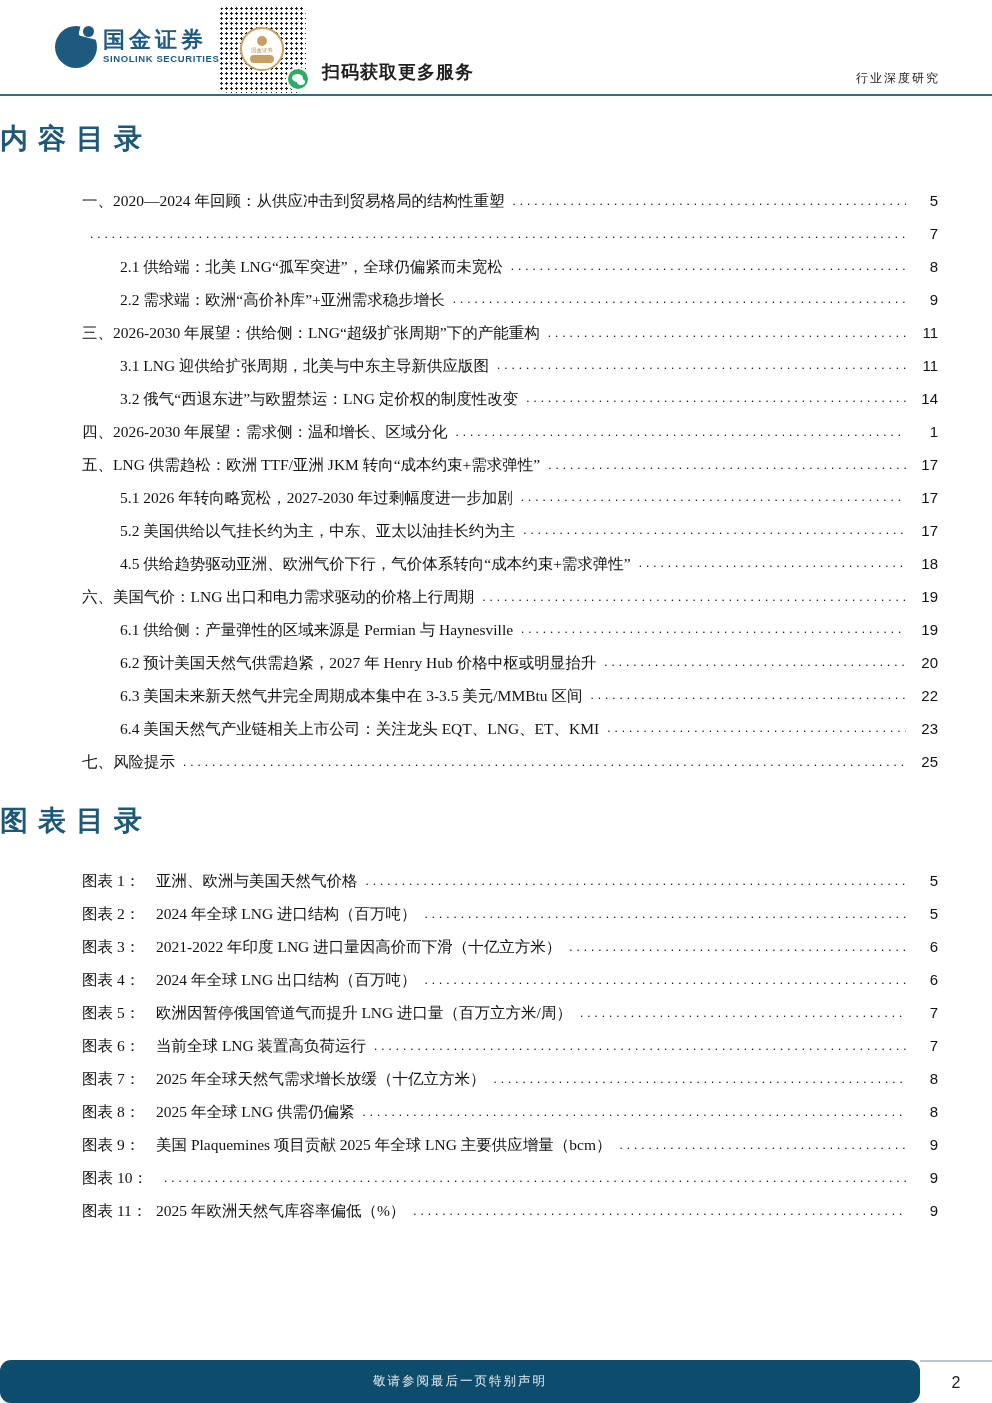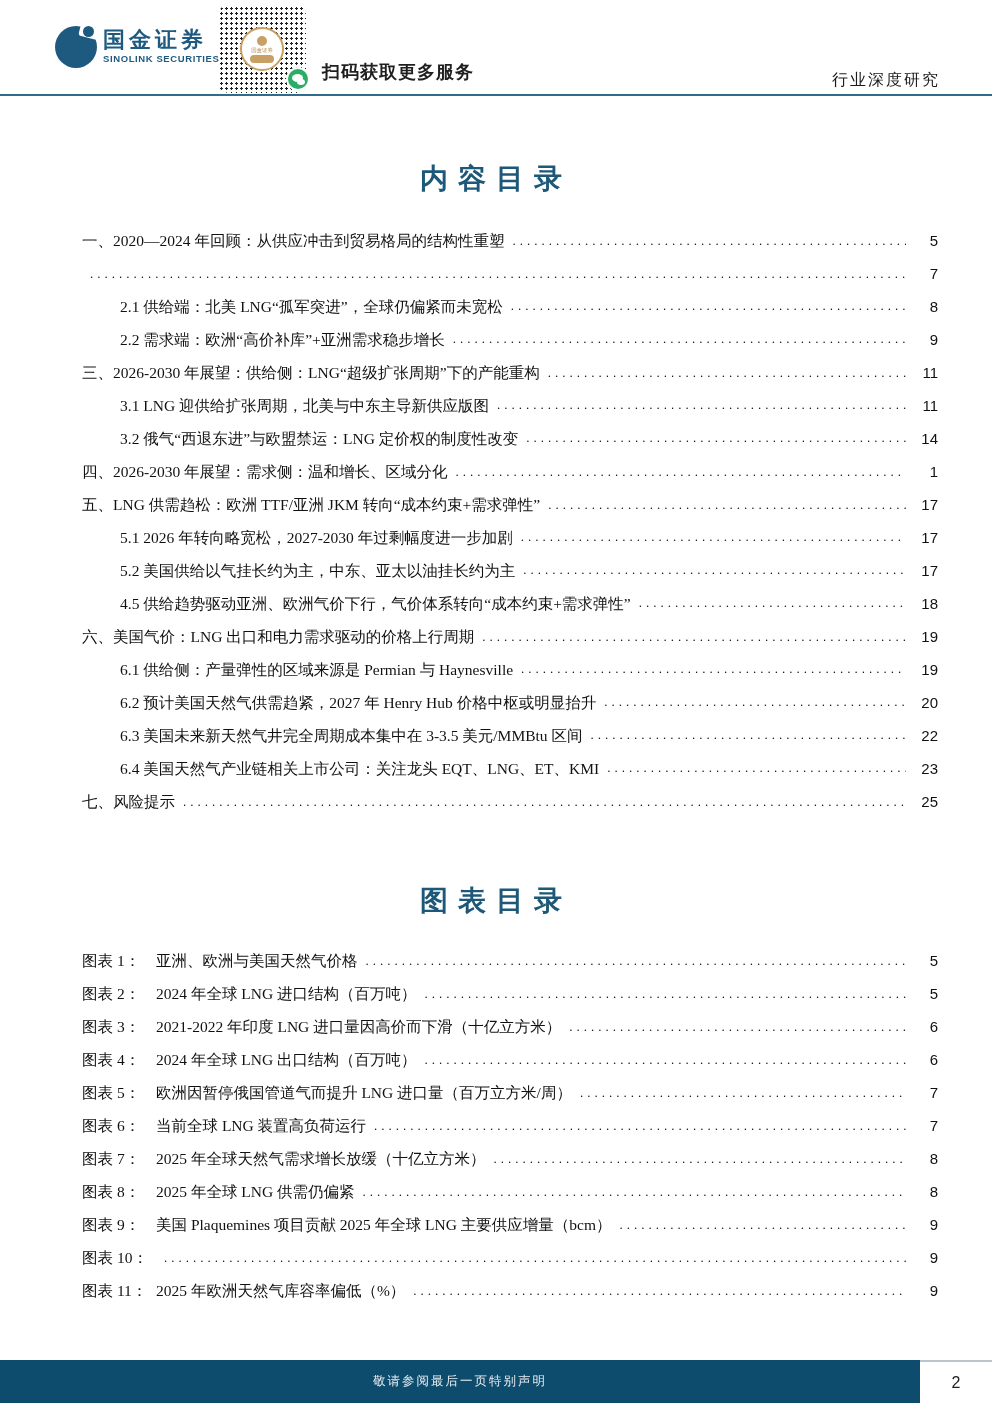--- a/index.html
+++ b/index.html
@@ -66,31 +66,31 @@
     width:8px; height:6px; border-radius:50%; background:#fff;
   }
   .scan-text {
     position:absolute; left:322px; top:60px;
     font-family:"Liberation Sans","DejaVu Sans",sans-serif;
     font-size:18px; font-weight:bold; color:#1f1f1f; letter-spacing:1px;
     white-space:nowrap;
   }
   .doc-type {
     position:absolute; right:52px; top:70px;
-    font-size:16px; color:#1a1a1a; letter-spacing:2px; white-space:nowrap;
+    font-size:12px; color:#1a1a1a; letter-spacing:2px; white-space:nowrap;
   }
   .head-rule {
     position:absolute; left:0; top:94px; width:992px; height:2px;
     background:#2e6d8c;
   }
 
   
   .content { position:absolute; left:0; top:96px; width:992px; }
   .section-title {
-    margin-top:64px; text-align:center;
+    margin-top:24px; 
     font-size:28px; font-weight:bold; color:#1e5878; letter-spacing:10px;
     line-height:38px;
   }
   .list { margin:26px 54px 0 82px; }
   .list2 { margin-top:24px; }
   .toc-row, .fig-row {
     display:flex; align-items:baseline; height:33px; line-height:33px;
     font-size:15.5px; color:#111; white-space:nowrap;
   }
   .toc-row.lvl2 { padding-left:38px;align-items:center; }
@@ -106,21 +106,21 @@
   }
   .pg {
     flex:0 0 auto; min-width:26px; text-align:right;
     font-family:"Liberation Sans","DejaVu Sans",sans-serif;
     font-size:15px; color:#111;
   }
 
   
   .footer-bar {
     position:absolute; left:0; bottom:0; width:920px; height:43px;
-    background:#0e4c6d; display:flex; align-items:center; justify-content:center;
+    background:#0e4c6d; display:flex; align-items:center; justify-content:center;border-radius:11px;
   }
   .footer-text { font-size:12.5px; color:#e9eef2; letter-spacing:2px; }
   .footer-right {
     position:absolute; left:920px; bottom:0; width:72px; height:43px;
     background:#fff; border-top:2px solid #b9c6cf;
     display:flex; align-items:center; justify-content:center;
   }
   .page-num {
     font-family:"Liberation Sans","DejaVu Sans",sans-serif;
     font-size:16px; color:#222;

